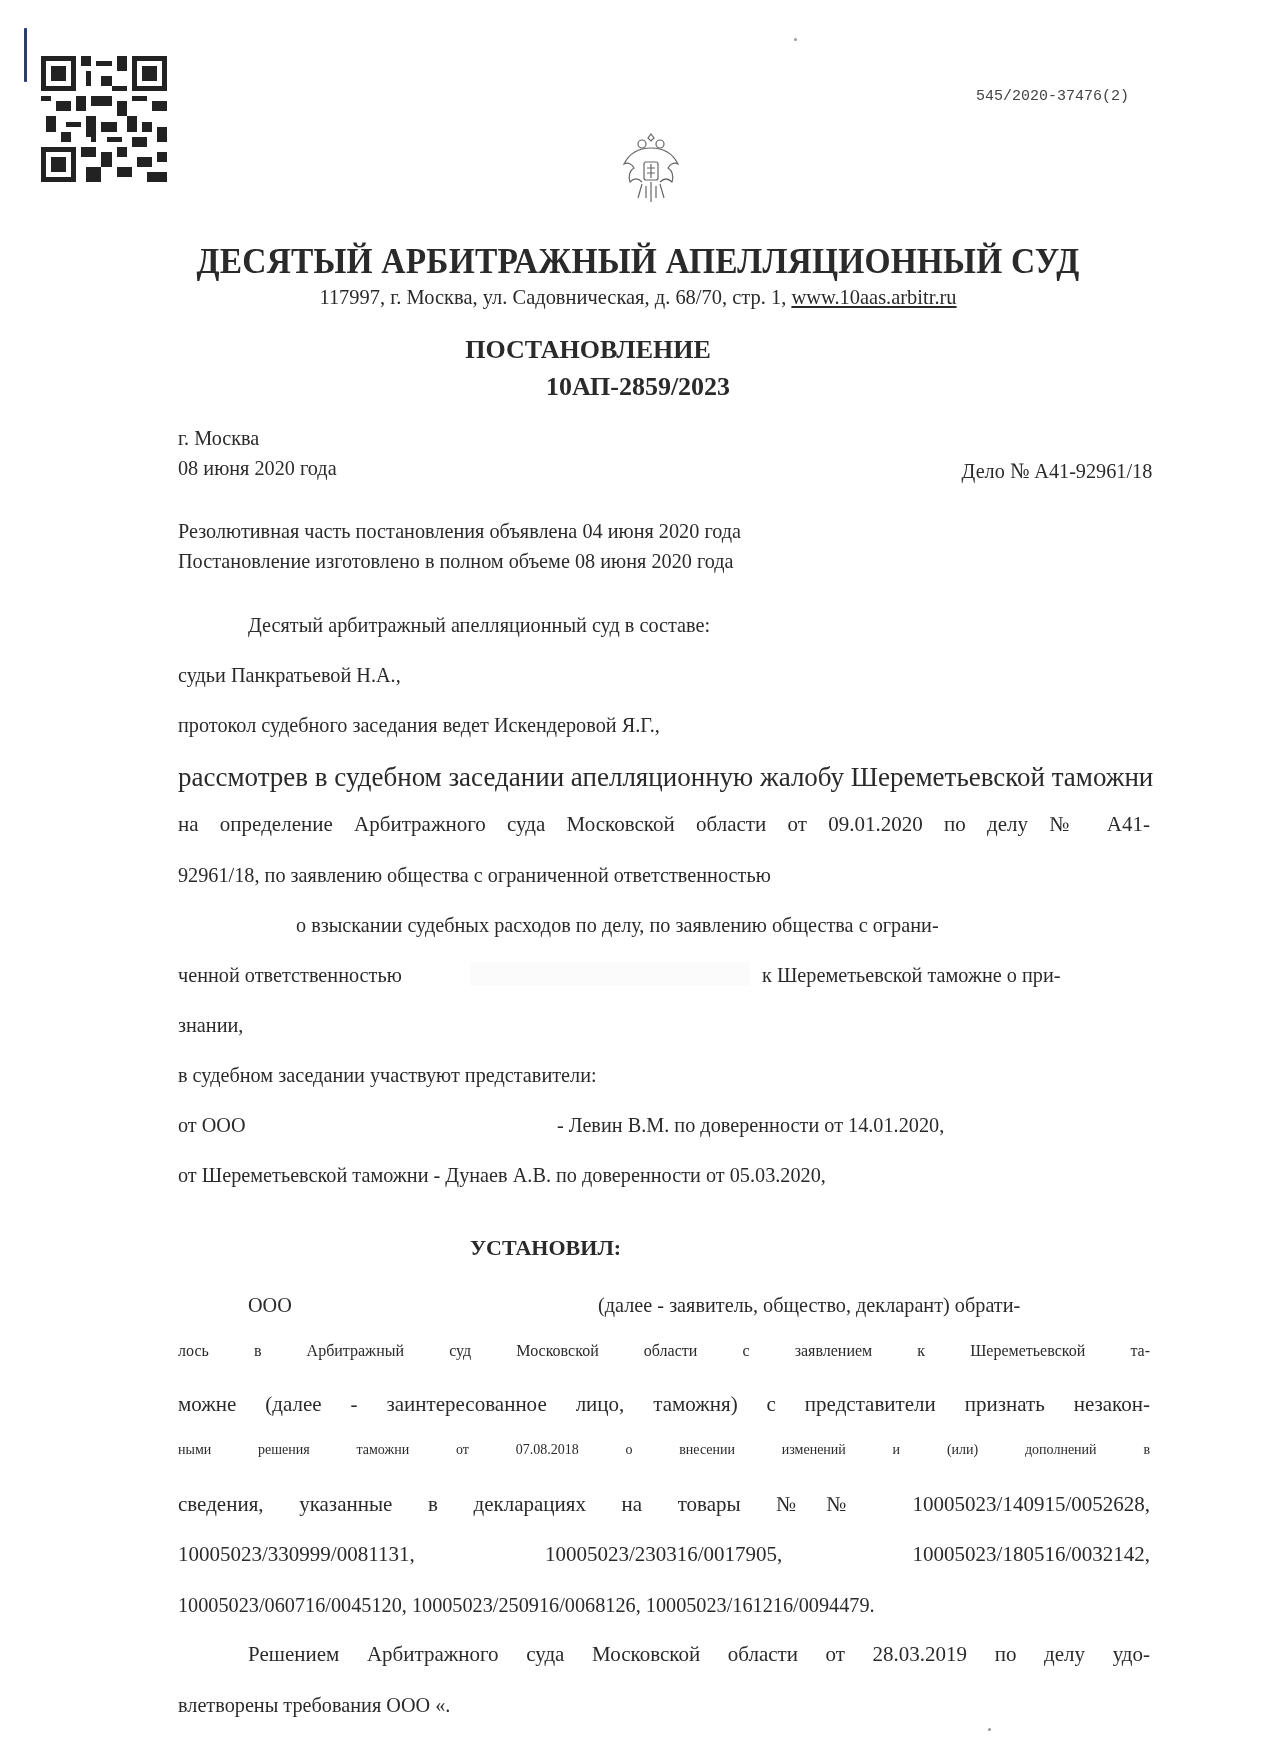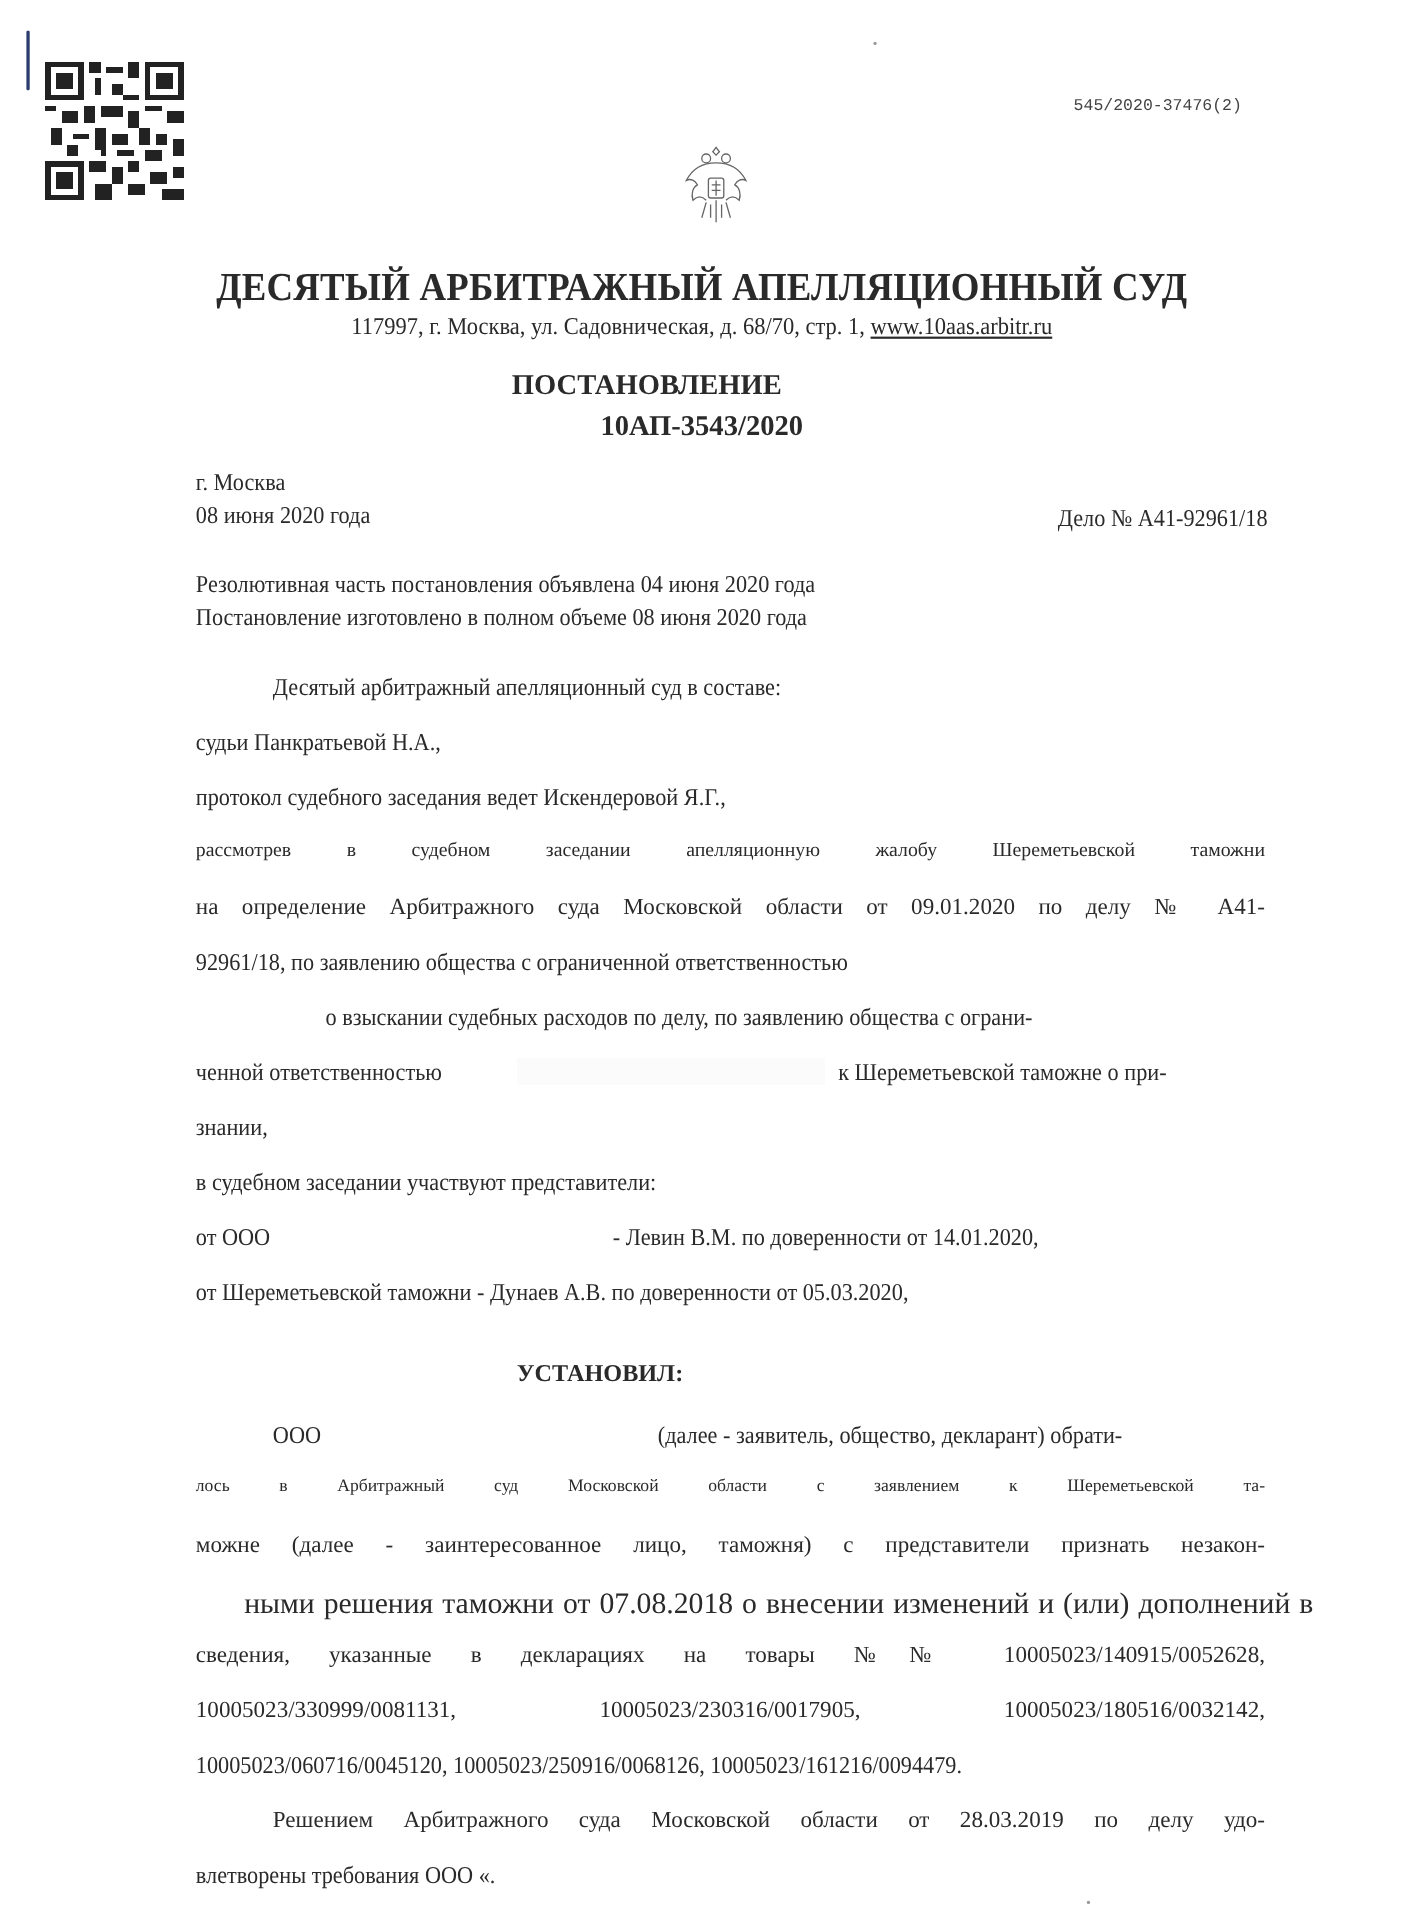--- a/index.html
+++ b/index.html
@@ -93,52 +93,52 @@
     <path d="M22 54 l-4 14 M40 54 l4 14 M26 56 l0 12 M36 56 l0 12 M31 52 l0 20"></path>
   </g>
 </svg>
 
 <div class="abs court-title">ДЕСЯТЫЙ АРБИТРАЖНЫЙ АПЕЛЛЯЦИОННЫЙ СУД</div>
 <div class="abs court-address">
   <span>117997, г. Москва, ул. Садовническая, д. 68/70, стр. 1, </span><span class="link">www.10aas.arbitr.ru</span>
 </div>
 
 <div class="abs doc-type">ПОСТАНОВЛЕНИЕ</div>
-<div class="abs doc-number">10АП-3543/2020</div>
+<div class="abs doc-number">10АП-2859/2023</div>
 
 <div class="abs line city">г. Москва</div>
 <div class="abs line date">08 июня 2020 года</div>
 <div class="abs line case">Дело № А41-92961/18</div>
 
 <div class="abs line resol">Резолютивная часть постановления объявлена  04 июня 2020 года</div>
 <div class="abs line full">Постановление изготовлено в полном объеме  08 июня 2020 года</div>
 
 <div class="abs line" style="left:248px; top:612px;">Десятый арбитражный апелляционный суд в составе:</div>
 <div class="abs line" style="left:178px; top:662px;">судьи Панкратьевой Н.А.,</div>
 <div class="abs line" style="left:178px; top:712px;">протокол судебного заседания ведет Искендеровой Я.Г.,</div>
-<div class="abs para just" style="top:762px; width:972px; transform:scaleX(1); font-size:18px;">рассмотрев в судебном заседании апелляционную жалобу Шереметьевской таможни</div>
+<div class="abs para just" style="top:762px; width:972px; transform:scaleX(1); font-size:27px;">рассмотрев в судебном заседании апелляционную жалобу Шереметьевской таможни</div>
 <div class="abs para just" style="top:812px; width:972px; font-size:21px;">на определение Арбитражного суда Московской области от 09.01.2020 по делу № А41-</div>
 <div class="abs line" style="left:178px; top:862px;">92961/18, по заявлению общества с ограниченной ответственностью</div>
 <div class="abs line" style="left:296px; top:912px;">о взыскании судебных расходов по делу, по заявлению общества с ограни-</div>
 <div class="abs line" style="left:178px; top:962px;">ченной ответственностью</div>
 <div class="abs redact" style="left:470px; top:962px; width:280px;"></div>
 <div class="abs line" style="left:762px; top:962px;">к Шереметьевской таможне о при-</div>
 <div class="abs line" style="left:178px; top:1012px;">знании,</div>
 <div class="abs line" style="left:178px; top:1062px;">в судебном заседании участвуют представители:</div>
 <div class="abs line" style="left:178px; top:1112px;">от ООО</div>
 <div class="abs line" style="left:557px; top:1112px;">- Левин В.М. по доверенности от 14.01.2020,</div>
 <div class="abs line" style="left:178px; top:1162px;">от Шереметьевской таможни - Дунаев А.В. по доверенности от 05.03.2020,</div>
 
 <div class="abs bold-center" style="top:1235px;">УСТАНОВИЛ:</div>
 
 <div class="abs line" style="left:248px; top:1292px;">ООО</div>
 <div class="abs line" style="left:598px; top:1292px;">(далее - заявитель, общество, декларант) обрати-</div>
 <div class="abs para just" style="top:1342px; width:972px; font-size:16px;">лось в Арбитражный суд Московской области с заявлением к Шереметьевской та-</div>
 <div class="abs para just" style="top:1392px; width:972px; font-size:21px;">можне (далее - заинтересованное лицо, таможня) с представители признать незакон-</div>
-<div class="abs para just" style="top:1442px; width:972px; font-size:27px;margin-left:44px;">ными решения таможни от 07.08.2018 о внесении изменений и (или) дополнений в</div>
+<div class="abs para just" style="top:1442px; width:972px; font-size:14px;">ными решения таможни от 07.08.2018 о внесении изменений и (или) дополнений в</div>
 <div class="abs para just" style="top:1492px; width:972px; font-size:21px;">сведения, указанные в декларациях на товары №№ 10005023/140915/0052628,</div>
 <div class="abs para just" style="top:1542px; width:972px; font-size:21px;">10005023/330999/0081131,  10005023/230316/0017905,  10005023/180516/0032142,</div>
 <div class="abs line" style="left:178px; top:1592px;">10005023/060716/0045120, 10005023/250916/0068126, 10005023/161216/0094479.</div>
 <div class="abs para just" style="left:248px; top:1642px; width:902px; font-size:21px;">Решением Арбитражного суда Московской области от 28.03.2019 по делу удо-</div>
 <div class="abs line" style="left:178px; top:1692px;">влетворены требования ООО «.</div>
 
 <div class="abs dot" style="left:794px; top:38px;"></div>
 <div class="abs dot" style="left:988px; top:1728px;"></div>
 
 </body></html>

